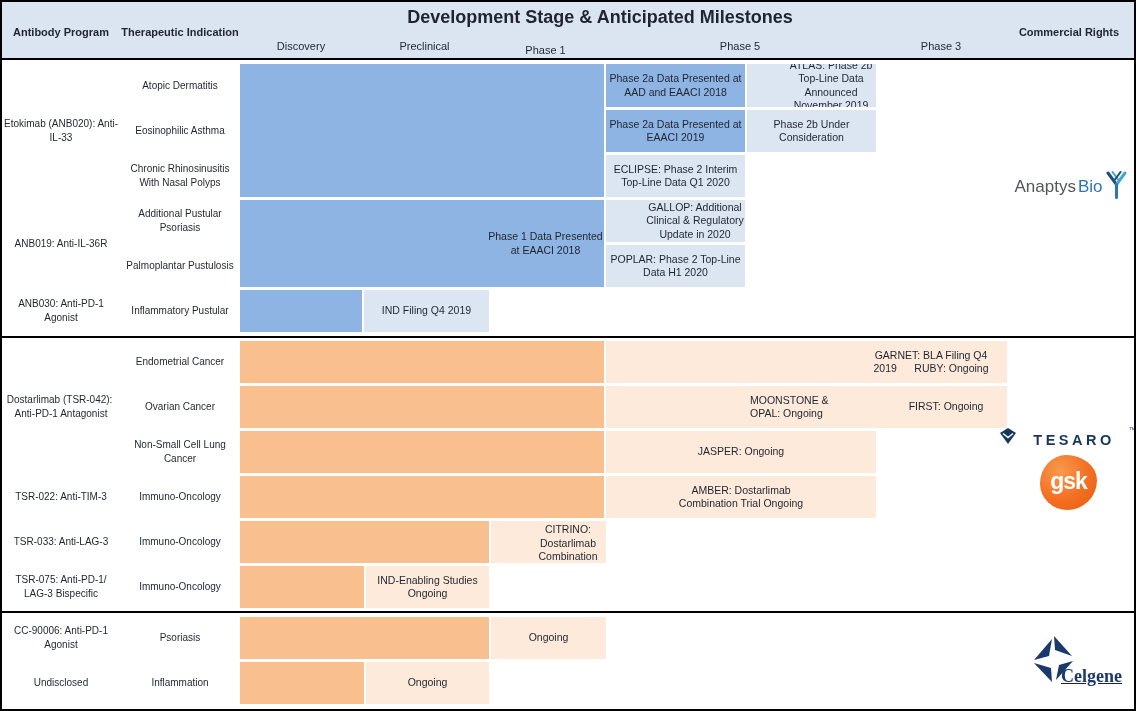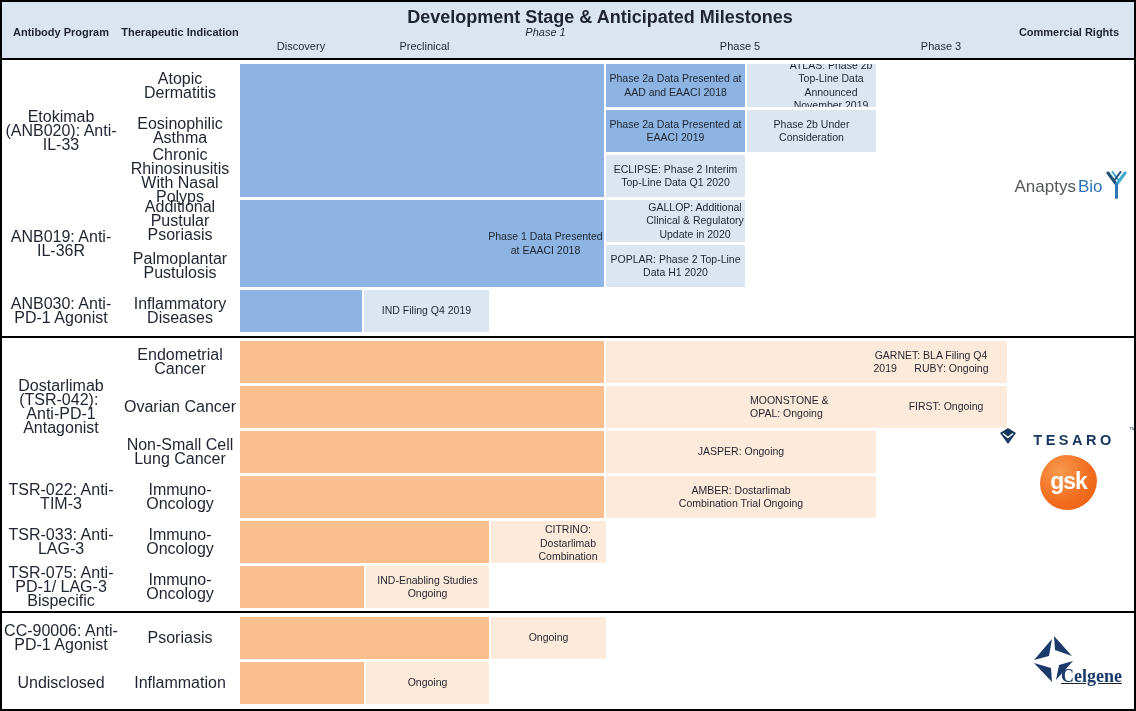--- a/index.html
+++ b/index.html
@@ -7,21 +7,21 @@
     position:relative;width:1136px;height:711px;box-sizing:border-box;
     background:#fff;border:2px solid #000;overflow:hidden;
     font-family:"Liberation Sans",sans-serif;color:var(--ink,#1f2430);
   }
   .abs{position:absolute;}
   .center{display:flex;align-items:center;justify-content:center;text-align:center;}
   .hdr-band{background:var(--header-bg,#dbe5f1);border-bottom:2px solid #000;}
   .title{font-size:18px;font-weight:bold;}
   .colhead{font-size:11px;font-weight:bold;line-height:13px;}
   .stage-lbl{font-size:11px;}
-  .lbl{font-size:16px;line-height:14px;}
+  .lbl{font-size:10px;line-height:14px;}
   .ms{font-size:10.5px;line-height:13.5px;}
   .bar-blue{background:var(--blue,#8db4e2);}
   .box-blue{background:var(--blue-light,#dce6f2);}
   .bar-orange{background:var(--orange,#fabf8f);}
   .box-orange{background:var(--orange-light,#fdeada);}
   .seam{border-left:2px solid #fff;box-sizing:border-box;}
   .divider{left:0;right:0;height:2px;background:#000;}
   .clip{overflow:hidden;padding-left:39px;}
   
   .anaptys{display:flex;align-items:center;justify-content:center;gap:2px;}
@@ -43,36 +43,36 @@
 <body>
 
 <div id="canvas">
 
   <div class="abs hdr-band" style="left:0;top:0;right:0;height:56px;">
     <div class="abs colhead center" style="left:2;left:2px;top:23px;width:114px;height:14px;">Antibody Program</div>
     <div class="abs colhead center" style="left:118px;top:23px;width:120px;height:14px;">Therapeutic Indication</div>
     <div class="abs title center" style="left:238px;top:7px;width:720px;height:17px;">Development Stage &amp; Anticipated Milestones</div>
     <div class="abs stage-lbl center" style="left:238px;top:36px;width:122px;height:15px;">Discovery</div>
     <div class="abs stage-lbl center" style="left:360px;top:36px;width:125px;height:15px;">Preclinical</div>
-    <div class="abs stage-lbl center" style="left:485px;top:22px;width:117px;height:15px;font-style:italic;">Phase 1</div>
+    <div class="abs stage-lbl center" style="left:485px;top:40px;width:117px;height:15px;">Phase 1</div>
     <div class="abs stage-lbl center" style="left:602px;top:36px;width:272px;height:15px;">Phase 5</div>
     <div class="abs stage-lbl center" style="left:874px;top:36px;width:130px;height:15px;">Phase 3</div>
     <div class="abs colhead center" style="left:1002px;top:23px;width:130px;height:14px;">Commercial Rights</div>
   </div>
 
   <div class="abs lbl center" style="left:2px;top:62px;width:114px;height:133px;">Etokimab (ANB020): Anti-IL-33</div>
   <div class="abs lbl center" style="left:2px;top:198px;width:114px;height:87px;">ANB019: Anti-IL-36R</div>
   <div class="abs lbl center" style="left:2px;top:288px;width:114px;height:42px;">ANB030: Anti-PD-1 Agonist</div>
 
   <div class="abs lbl center" style="left:118px;top:62px;width:120px;height:43px;">Atopic Dermatitis</div>
   <div class="abs lbl center" style="left:118px;top:108px;width:120px;height:42px;">Eosinophilic Asthma</div>
   <div class="abs lbl center" style="left:118px;top:153px;width:120px;height:42px;">Chronic Rhinosinusitis With Nasal Polyps</div>
   <div class="abs lbl center" style="left:118px;top:198px;width:120px;height:42px;">Additional Pustular Psoriasis</div>
   <div class="abs lbl center" style="left:118px;top:243px;width:120px;height:42px;">Palmoplantar Pustulosis</div>
-  <div class="abs lbl center" style="left:118px;top:288px;width:120px;height:42px;">Inflammatory Diseases</div>
+  <div class="abs lbl center" style="left:118px;top:288px;width:120px;height:42px;">Inflammatory Pustular</div>
 
   <div class="abs bar-blue" style="left:238px;top:62px;width:364px;height:133px;"></div>
   <div class="abs bar-blue seam ms center" style="left:602px;top:62px;width:141px;height:43px;">Phase 2a Data Presented at AAD and EAACI 2018</div>
   <div class="abs box-blue seam ms center clip" style="left:743px;top:62px;width:131px;height:43px;">ATLAS: Phase 2b Top-Line Data Announced November 2019</div>
   <div class="abs bar-blue seam ms center" style="left:602px;top:108px;width:141px;height:42px;">Phase 2a Data Presented at EAACI 2019</div>
   <div class="abs box-blue seam ms center" style="left:743px;top:108px;width:131px;height:42px;">Phase 2b Under Consideration</div>
   <div class="abs box-blue seam ms center" style="left:602px;top:153px;width:141px;height:42px;">ECLIPSE: Phase 2 Interim Top-Line Data Q1 2020</div>
   <div class="abs bar-blue" style="left:238px;top:198px;width:364px;height:87px;"></div>
   <div class="abs ms center" style="left:485px;top:198px;width:117px;height:87px;">Phase 1 Data Presented at EAACI 2018</div>
   <div class="abs box-blue seam ms center clip" style="left:602px;top:198px;width:141px;height:42px;">GALLOP: Additional Clinical &amp; Regulatory Update in 2020</div>

